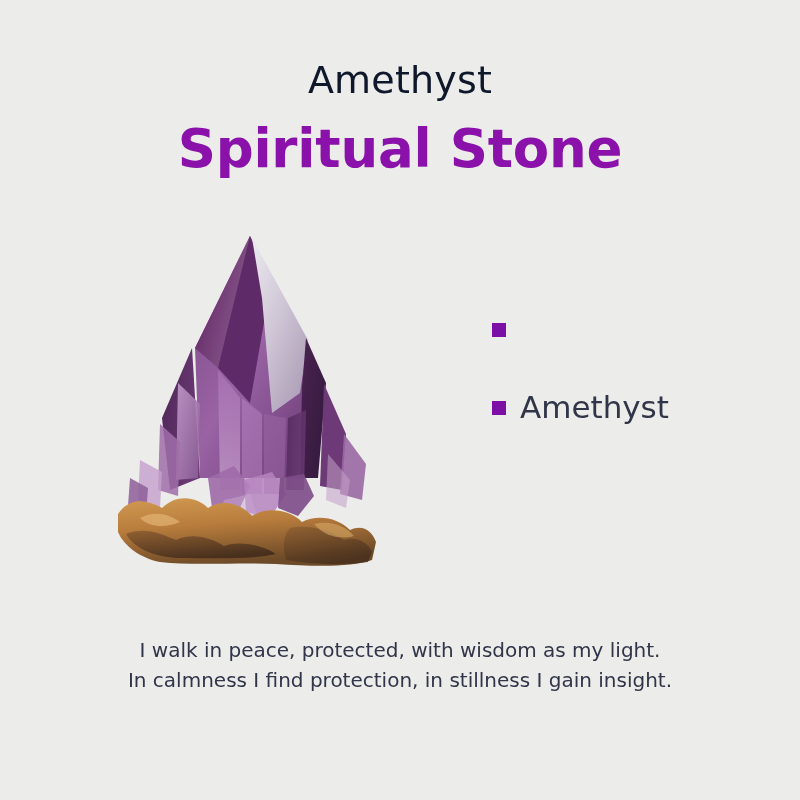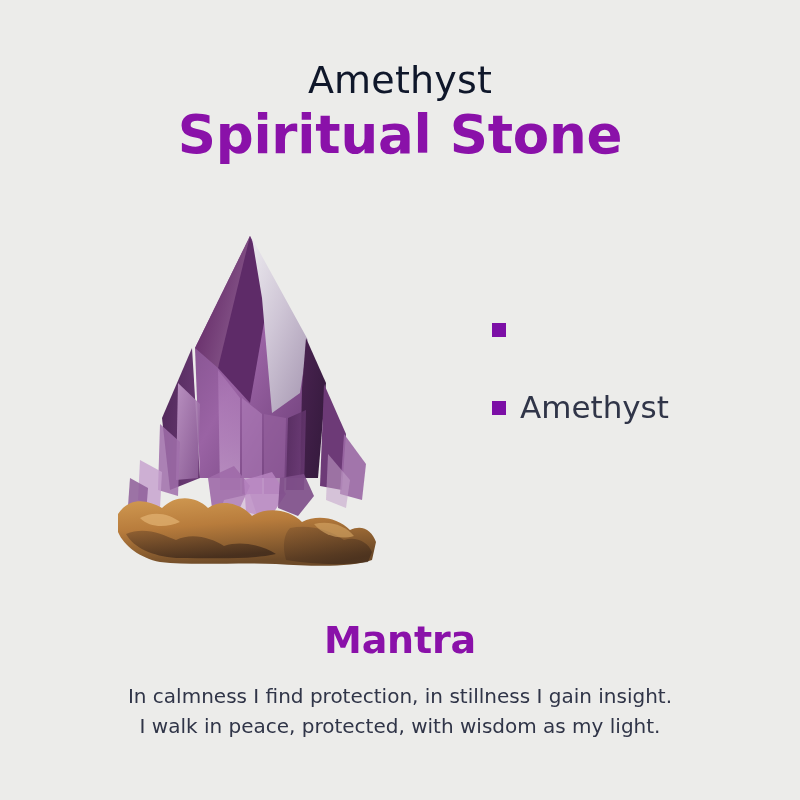--- a/index.html
+++ b/index.html
@@ -30,21 +30,21 @@
     text-align: center;
   }
   .eyebrow {
     font-size: 38px;
     font-weight: 400;
     color: #0f172a;
     letter-spacing: 0.2px;
     line-height: 1.18;
   }
   .headline {
-    margin-top: 2px;
+    margin-top: 16px;
     font-size: 53px;
     font-weight: 700;
     color: #8a11a9;
     letter-spacing: -0.2px;
     line-height: 1.12;
   }
 
   
   .middle {
     position: absolute;
@@ -231,20 +231,19 @@
         <span class="bullet-square"></span>
       </div>
       <div class="benefit-row">
         <span class="bullet-square"></span>
         <span class="benefit-label">Amethyst</span>
       </div>
     </div>
   </div>
 
   <div class="mantra">
-    <div class="mantra-title">Mantra</div>
     <div class="mantra-body">
+      <span class="mantra-line">I walk in peace, protected, with wisdom as my light.</span>
       <span class="mantra-line">In calmness I find protection, in stillness I gain insight.</span>
-      <span class="mantra-line">I walk in peace, protected, with wisdom as my light.</span>
     </div>
   </div>
 
 </div>
 
 </body></html>

